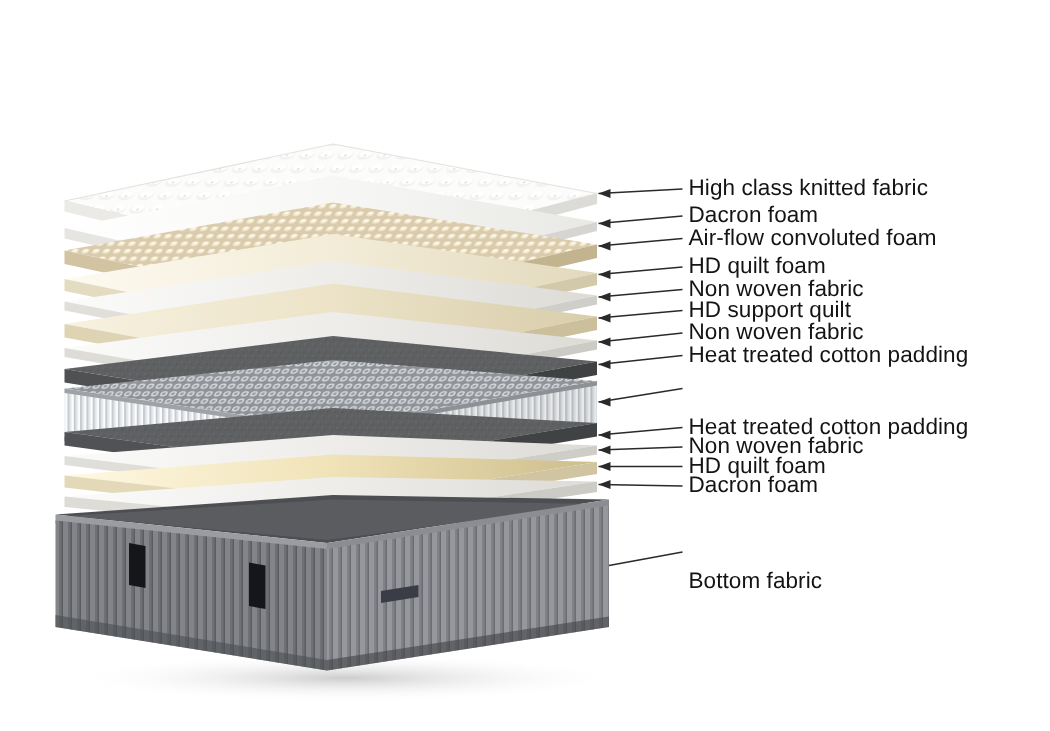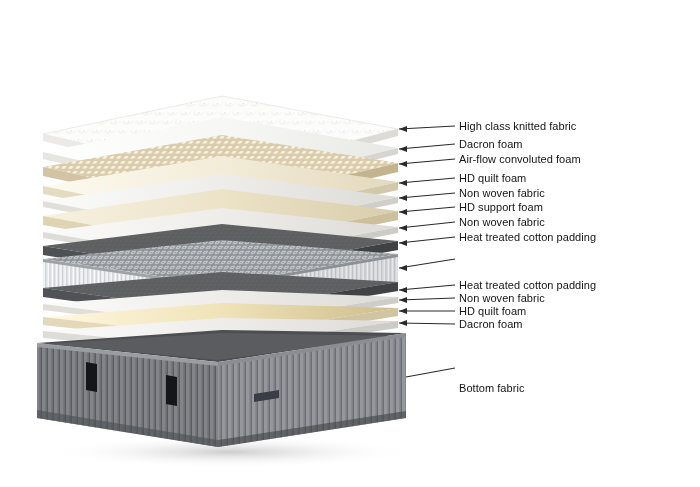--- a/index.html
+++ b/index.html
@@ -10,21 +10,21 @@
     font-family:"Liberation Sans", sans-serif;
     overflow:hidden;
     position:relative;
   }
   #stage{position:absolute;left:0;top:0;width:700px;height:487px;}
 
   
   .labels{position:absolute;left:0;top:0;width:700px;height:487px;}
   .lbl{
     position:absolute;
-    font-size:11px;
+    font-size:15px;
     color:#141414;
     letter-spacing:0.05px;
     white-space:nowrap;
     line-height:10px;
   }
 </style>
 </head>
 <body>
 
 <div id="stage">
@@ -258,21 +258,21 @@
       <polygon points="399,323 407,320 407,326"></polygon>
     </g>
   </svg>
 
   <div class="labels">
     <div class="lbl" style="left:459px;top:121px;">High class knitted fabric</div>
     <div class="lbl" style="left:459px;top:139px;">Dacron foam</div>
     <div class="lbl" style="left:459px;top:154px;text-align:right;">Air-flow convoluted foam</div>
     <div class="lbl" style="left:459px;top:173px;">HD quilt foam</div>
     <div class="lbl" style="left:459px;top:188px;">Non woven fabric</div>
-    <div class="lbl" style="left:459px;top:202px;">HD support foam</div>
+    <div class="lbl" style="left:459px;top:202px;">HD support quilt</div>
     <div class="lbl" style="left:459px;top:217px;">Non woven fabric</div>
     <div class="lbl" style="left:459px;top:232px;">Heat treated cotton padding</div>
     <div class="lbl" style="left:459px;top:280px;">Heat treated cotton padding</div>
     <div class="lbl" style="left:459px;top:293px;">Non woven fabric</div>
     <div class="lbl" style="left:459px;top:306px;">HD quilt foam</div>
     <div class="lbl" style="left:459px;top:319px;">Dacron foam</div>
     <div class="lbl" style="left:459px;top:363px;margin-top:20px;">Bottom fabric</div>
   </div>
 
 </div>

